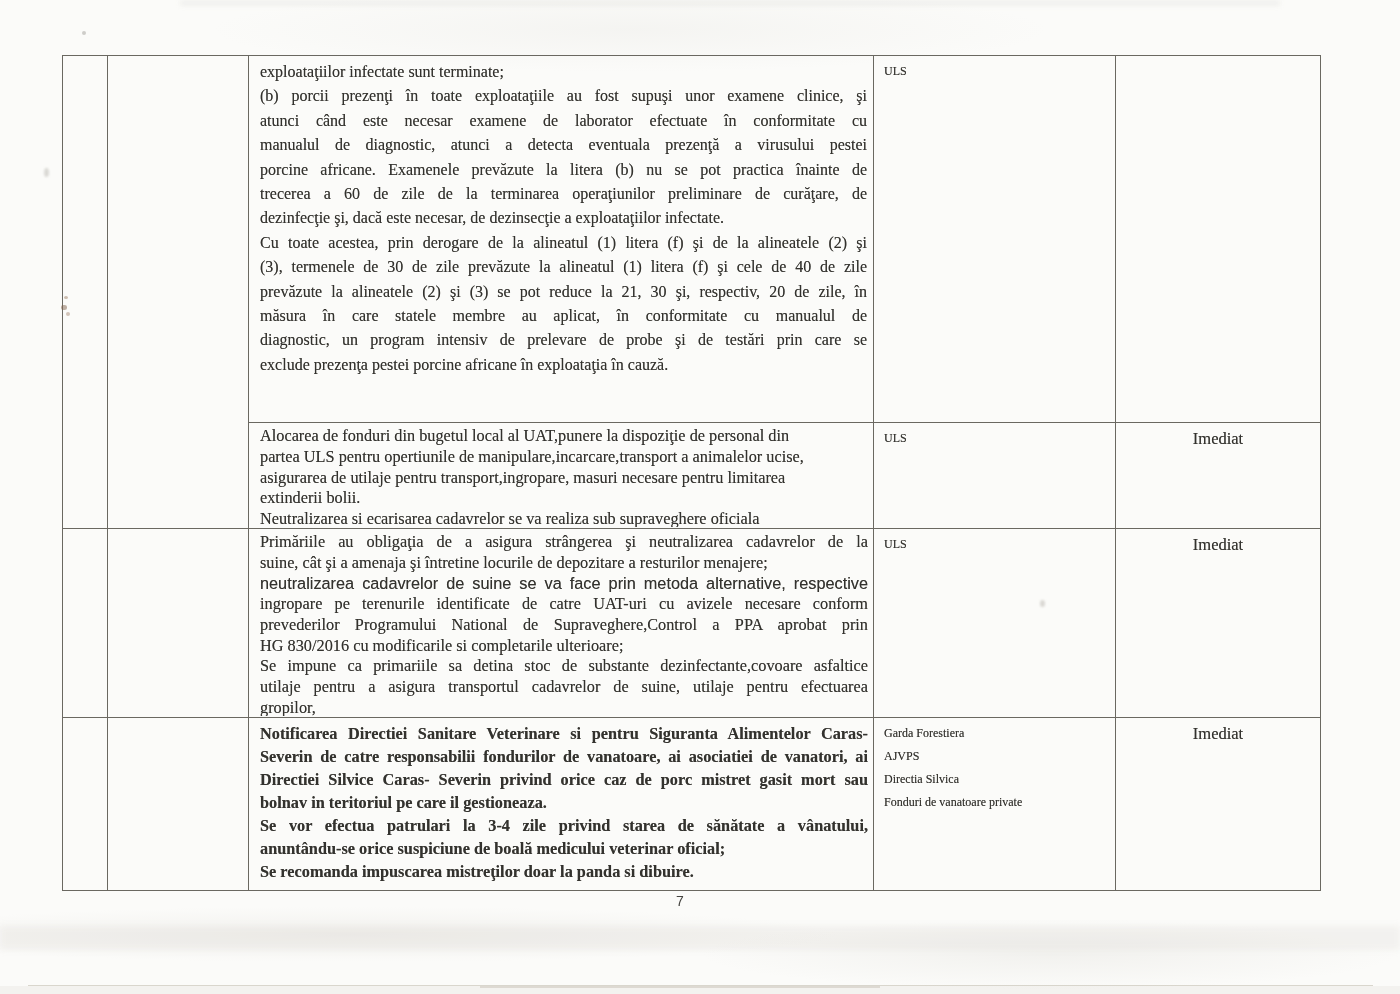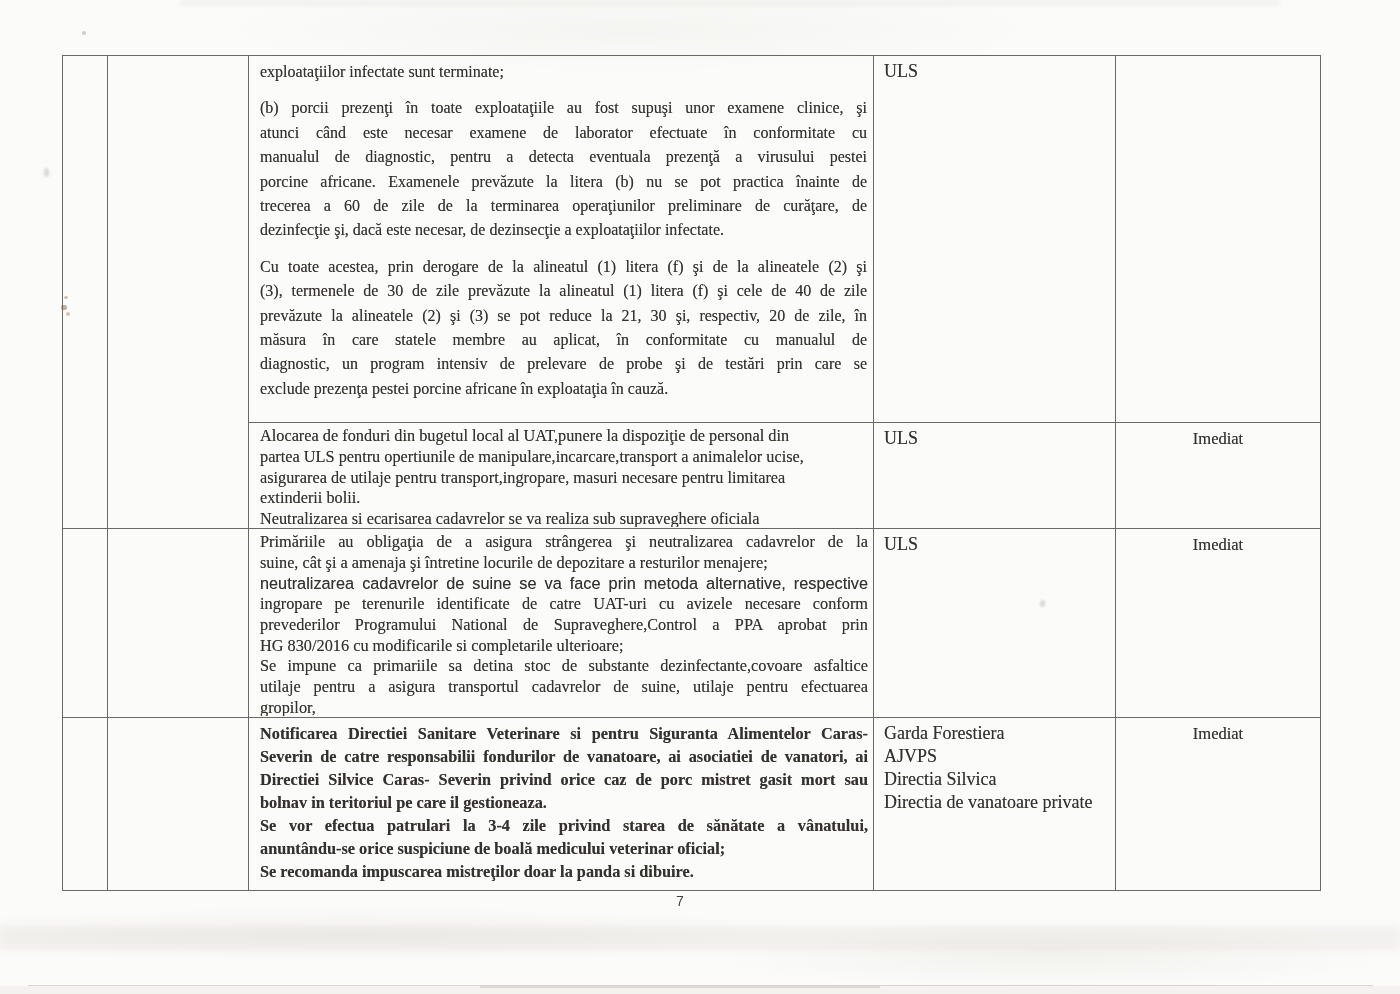--- a/index.html
+++ b/index.html
@@ -45,26 +45,26 @@
   .wd{padding:4px 4px 0 4px;text-align:center;}
 
   .ln{
     text-shadow:0 0 .5px rgba(56,54,50,.55);
     white-space:normal;
   }
   .m1 .ln{font-size:16px;line-height:24.4px;}
   .m2 .ln{font-size:16.3px;line-height:20.8px;}
   .m3 .ln{font-size:16.3px;line-height:20.7px;}
   .m4 .ln{font-size:16.3px;line-height:23px;font-weight:bold;}
-  .wr .ln{font-size:18px;line-height:23px;}
+  .wr .ln{font-size:12px;line-height:23px;}
   .wd .ln{font-size:16.5px;line-height:23px;}
 
   .j{text-align:justify;text-align-last:justify;text-justify:inter-word;}
   .sans{font-family:"Liberation Sans","DejaVu Sans",sans-serif;font-size:15.8px;}
-  .para{margin-top:12px;}
+  .para{margin-top:0;}
 
   .pageno{
     position:absolute;left:0;top:893px;width:1360px;
     text-align:center;
     font-family:"Liberation Sans","DejaVu Sans",sans-serif;
     font-size:14px;color:#44433f;
   }
 
   
   .artifact{position:absolute;pointer-events:none;}
@@ -97,21 +97,21 @@
     <tbody>
         <tr class="r1">
       <td rowspan="2"></td>
       <td rowspan="2"></td>
       <td class="m1">
         <div class="cellwrap w1">
           <div class="ln">exploataţiilor infectate sunt terminate;</div>
           <div class="para">
             <div class="ln j">(b) porcii prezenţi în toate exploataţiile au fost supuşi unor examene clinice, şi</div>
             <div class="ln j">atunci când este necesar examene de laborator efectuate în conformitate cu</div>
-            <div class="ln j">manualul de diagnostic, pentru a detecta eventuala prezenţă a virusului pestei</div>
+            <div class="ln j">manualul de diagnostic, atunci a detecta eventuala prezenţă a virusului pestei</div>
             <div class="ln j">porcine africane. Examenele prevăzute la litera (b) nu se pot practica înainte de</div>
             <div class="ln j">trecerea a 60 de zile de la terminarea operaţiunilor preliminare de curăţare, de</div>
             <div class="ln">dezinfecţie şi, dacă este necesar, de dezinsecţie a exploataţiilor infectate.</div>
           </div>
           <div class="para">
             <div class="ln j">Cu toate acestea, prin derogare de la alineatul (1) litera (f) şi de la alineatele (2) şi</div>
             <div class="ln j">(3), termenele de 30 de zile prevăzute la alineatul (1) litera (f) şi cele de 40 de zile</div>
             <div class="ln j">prevăzute la alineatele (2) şi (3) se pot reduce la 21, 30 şi, respectiv, 20 de zile, în</div>
             <div class="ln j">măsura în care statele membre au aplicat, în conformitate cu manualul de</div>
             <div class="ln j">diagnostic, un program intensiv de prelevare de probe şi de testări prin care se</div>
@@ -189,21 +189,21 @@
           <div class="ln j">Se vor efectua patrulari  la  3-4 zile privind starea de sănătate a vânatului,</div>
           <div class="ln">anuntându-se orice suspiciune de boală medicului veterinar oficial;</div>
           <div class="ln">Se recomanda impuscarea  mistreţilor doar la panda si dibuire.</div>
         </div>
       </td>
       <td>
         <div class="cellwrap wr">
           <div class="ln">Garda Forestiera</div>
           <div class="ln">AJVPS</div>
           <div class="ln">Directia Silvica</div>
-          <div class="ln">Directia de vanatoare private</div>
+          <div class="ln">Fonduri de vanatoare private</div>
         </div>
       </td>
       <td>
         <div class="cellwrap wd">
           <div class="ln">Imediat</div>
         </div>
       </td>
     </tr>
   </tbody>
     </table>

